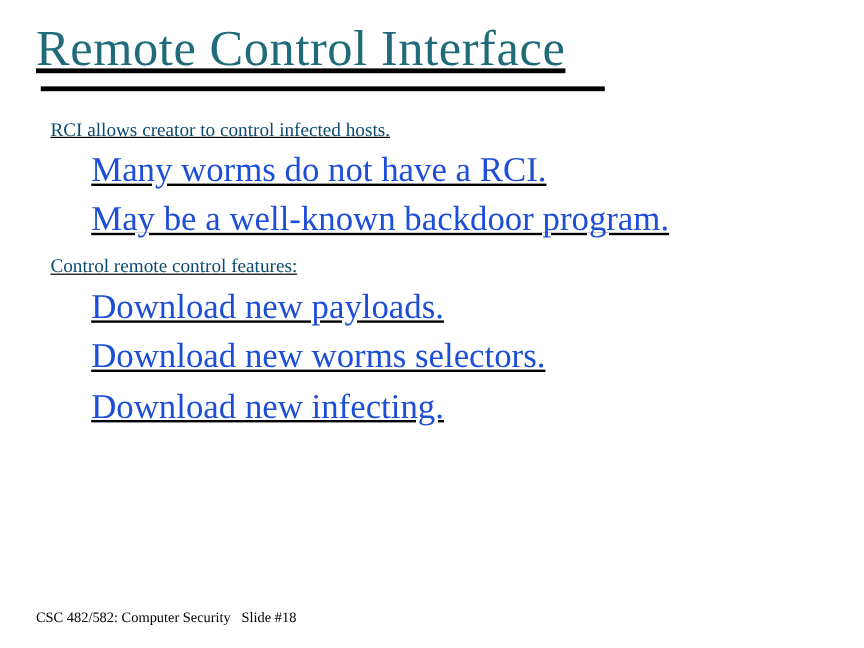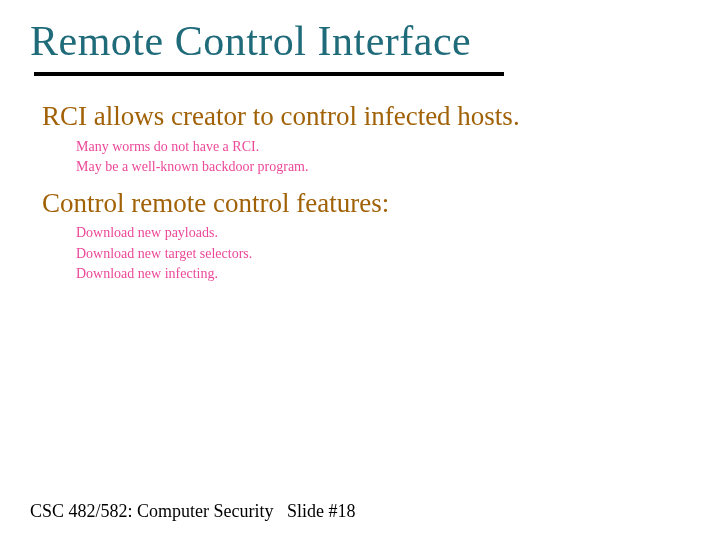--- a/index.html
+++ b/index.html
@@ -9,78 +9,79 @@
     background: #ffffff;
     font-family: Georgia, 'Times New Roman', serif;
     position: relative;
     overflow: hidden;
   }
   .slide {
     width: 100%;
     height: 100%;
     padding: 18px 30px 0 30px;
     position: relative;
+    text-decoration: underline;
   }
   .title {
     font-size: 42px;
     color: #1f6b7a;
     font-weight: 400;
     letter-spacing: 0.5px;
     line-height: 1.1;
     margin-bottom: 8px;
   }
   .title-rule {
     width: 470px;
     height: 4px;
     background: #000;
     margin-bottom: 22px;
     margin-left: 4px;
   }
   .content {
     padding-left: 12px;
   }
   .lvl1 {
-    font-size: 27px;
-    color: #a16207;
+    font-size: 16px;
+    color: #0c4a6e;
     line-height: 1.35;
     margin-bottom: 2px;
   }
   .lvl2 {
-    font-size: 14px;
-    color: #ec4899;
+    font-size: 29px;
+    color: #1d4ed8;
     line-height: 1.4;
     padding-left: 34px;
     margin-bottom: 1px;
   }
   .group-gap {
     margin-top: 8px;
   }
   .footer {
     position: absolute;
     left: 30px;
     bottom: 18px;
-    font-size: 18px;
+    font-size: 12px;
     color: #000;
     font-family: Georgia, 'Times New Roman', serif;
   }
 </style>
 </head>
 <body>
 
 <div class="slide">
   <div class="title">Remote Control Interface</div>
   <div class="title-rule"></div>
 
   <div class="content">
     <div class="lvl1">RCI allows creator to control infected hosts.</div>
     <div class="lvl2">Many worms do not have a RCI.</div>
     <div class="lvl2">May be a well-known backdoor program.</div>
 
     <div class="lvl1 group-gap">Control remote control features:</div>
     <div class="lvl2">Download new payloads.</div>
-    <div class="lvl2">Download new target selectors.</div>
+    <div class="lvl2">Download new worms selectors.</div>
     <div class="lvl2">Download new infecting.</div>
   </div>
 
   <div class="footer">
     <span>CSC 482/582: Computer Security</span>&nbsp;&nbsp;&nbsp;<span>Slide #18</span>
   </div>
 </div>
 
 </body></html>

